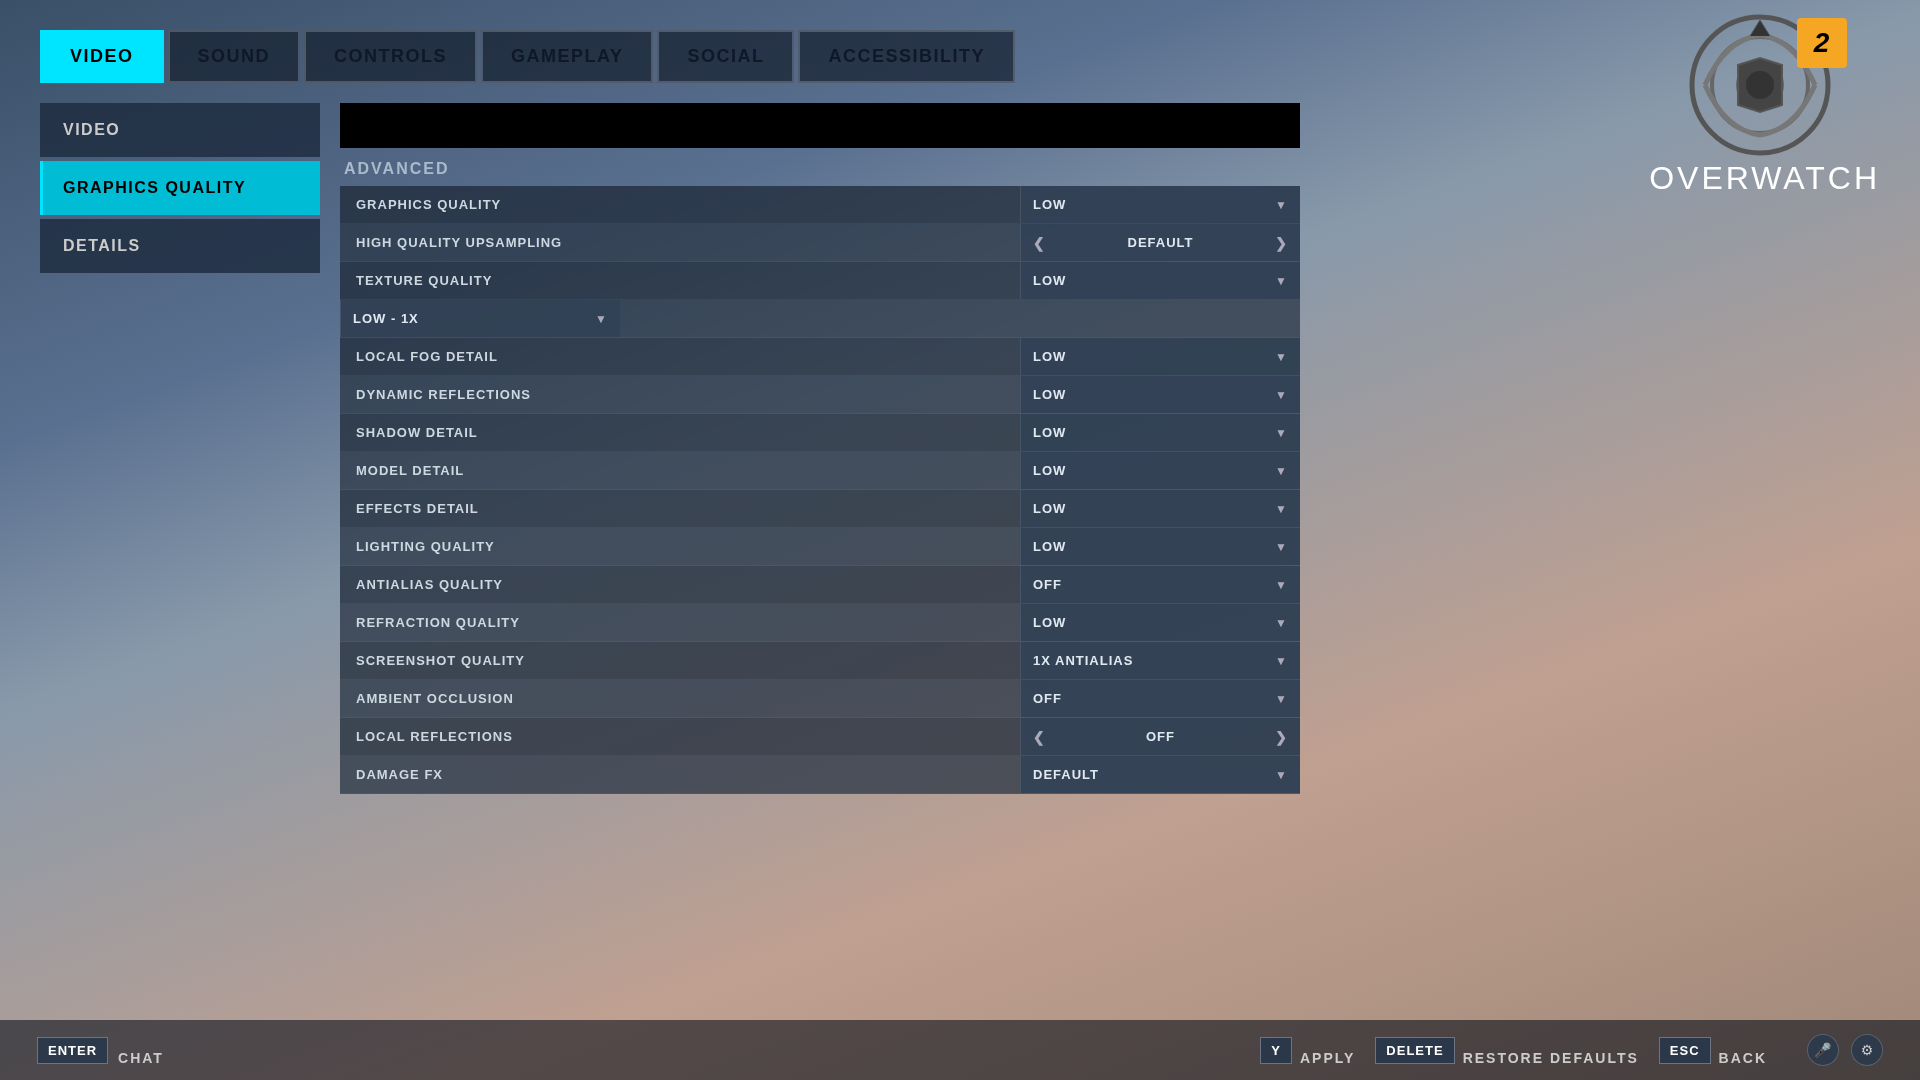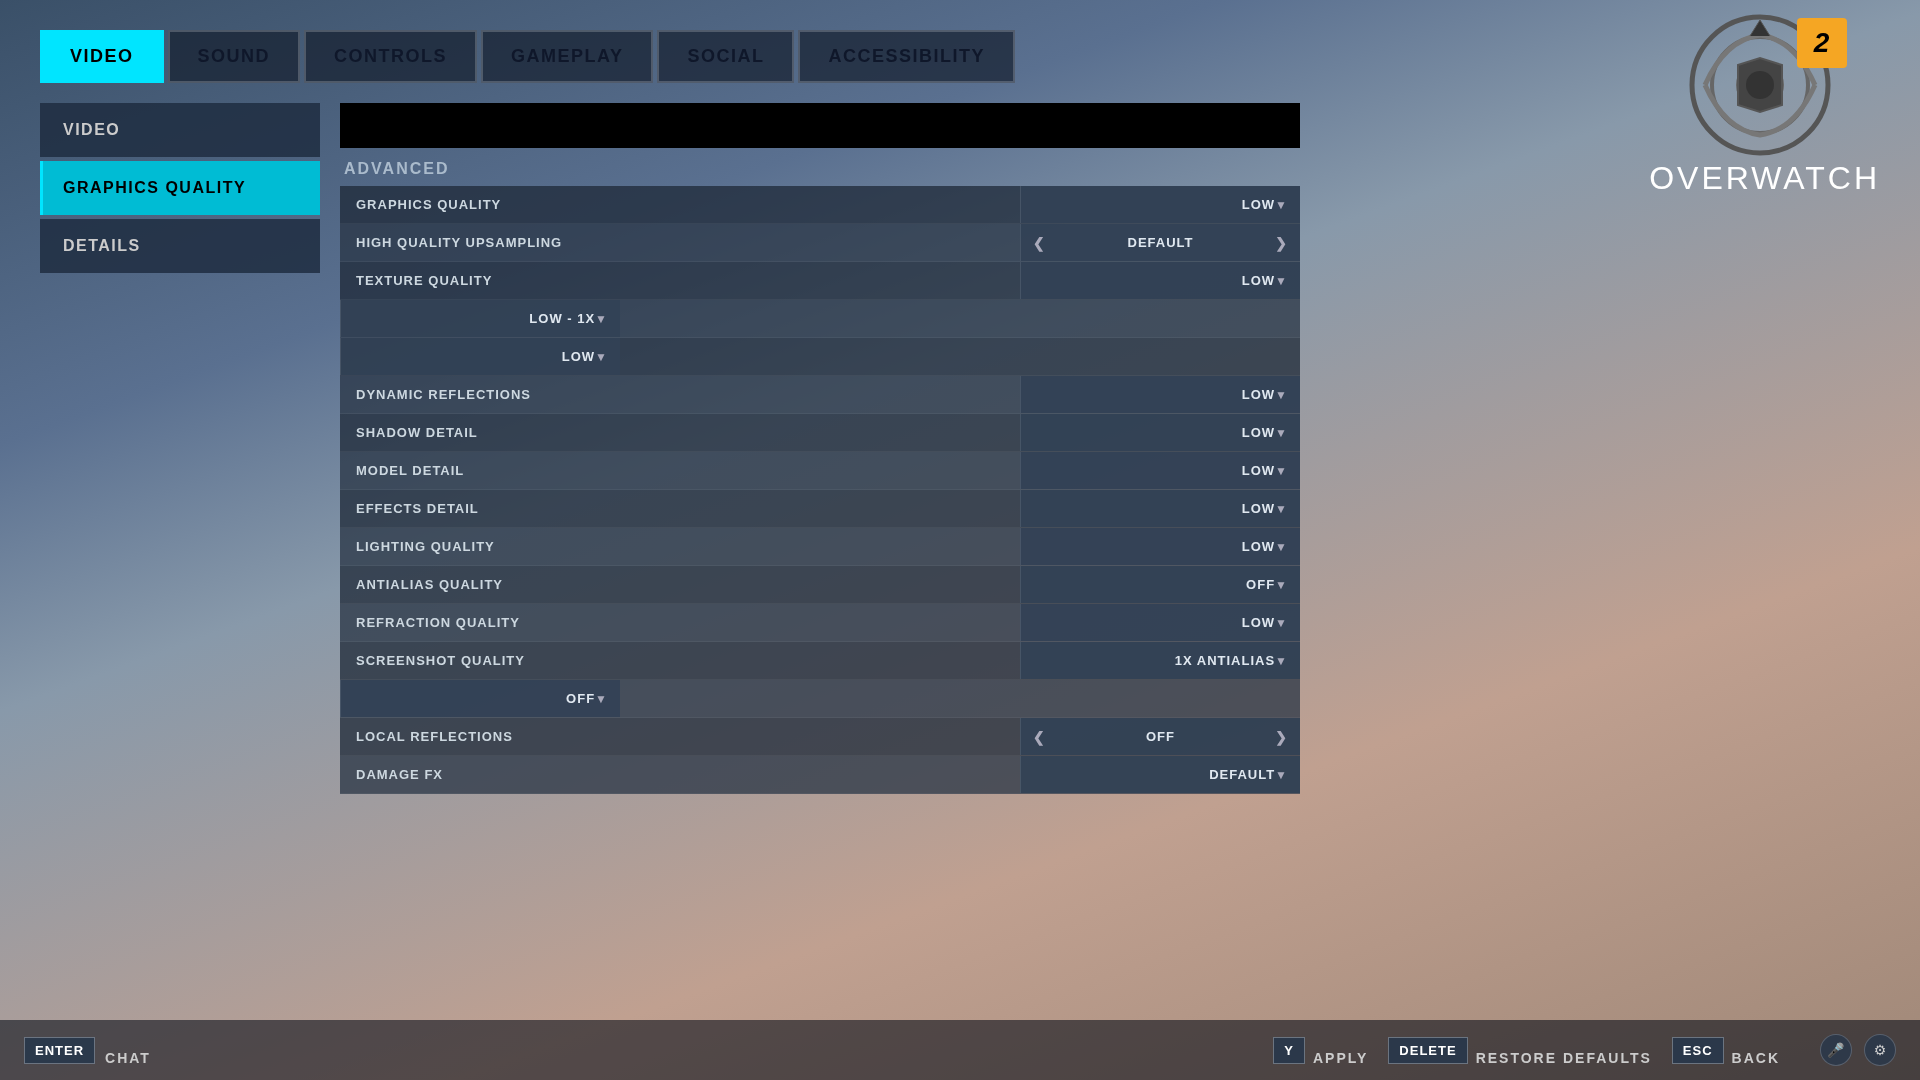--- a/index.html
+++ b/index.html
@@ -171,21 +171,21 @@
       font-weight: 600;
       letter-spacing: 1px;
       text-transform: uppercase;
       color: #cdd8e0;
     }
 
     .setting-value {
       width: 280px;
       display: flex;
       align-items: center;
-      justify-content: flex-end;
+      justify-content: space-between;
       padding: 0 12px;
       background: rgba(50, 65, 85, 0.9);
       height: 100%;
       font-size: 13px;
       font-weight: 600;
       letter-spacing: 1px;
       color: #e0e8f0;
       cursor: pointer;
       border-left: 1px solid rgba(255,255,255,0.1);
     }
@@ -213,21 +213,21 @@
     
     .bottom-bar {
       position: absolute;
       bottom: 0;
       left: 0;
       right: 0;
       height: 60px;
       display: flex;
       align-items: center;
       justify-content: space-between;
-      padding: 0 24px;
+      padding: 0 37px;
       background: rgba(10, 15, 25, 0.6);
     }
 
     .bottom-left {
       display: flex;
       align-items: center;
       gap: 10px;
     }
 
     .key-badge {
@@ -401,20 +401,21 @@
         </div>
 
         <div class="settings-row">
           <div class="setting-value">
             <span>LOW - 1X</span>
             <span class="dropdown-arrow">▼</span>
           </div>
         </div>
 
         <div class="settings-row">
+          <div class="setting-label">LOCAL FOG DETAIL</div>
           <div class="setting-value">
             <span>LOW</span>
             <span class="dropdown-arrow">▼</span>
           </div>
         </div>
 
         <div class="settings-row">
           <div class="setting-label">DYNAMIC REFLECTIONS</div>
           <div class="setting-value">
             <span>LOW</span>
@@ -472,20 +473,21 @@
 
         <div class="settings-row">
           <div class="setting-label">SCREENSHOT QUALITY</div>
           <div class="setting-value">
             <span>1X ANTIALIAS</span>
             <span class="dropdown-arrow">▼</span>
           </div>
         </div>
 
         <div class="settings-row">
+          <div class="setting-label">AMBIENT OCCLUSION</div>
           <div class="setting-value">
             <span>OFF</span>
             <span class="dropdown-arrow">▼</span>
           </div>
         </div>
 
         <div class="settings-row">
           <div class="setting-label">LOCAL REFLECTIONS</div>
           <div class="setting-value arrow-nav">
             <span class="nav-arrow">❮</span>

